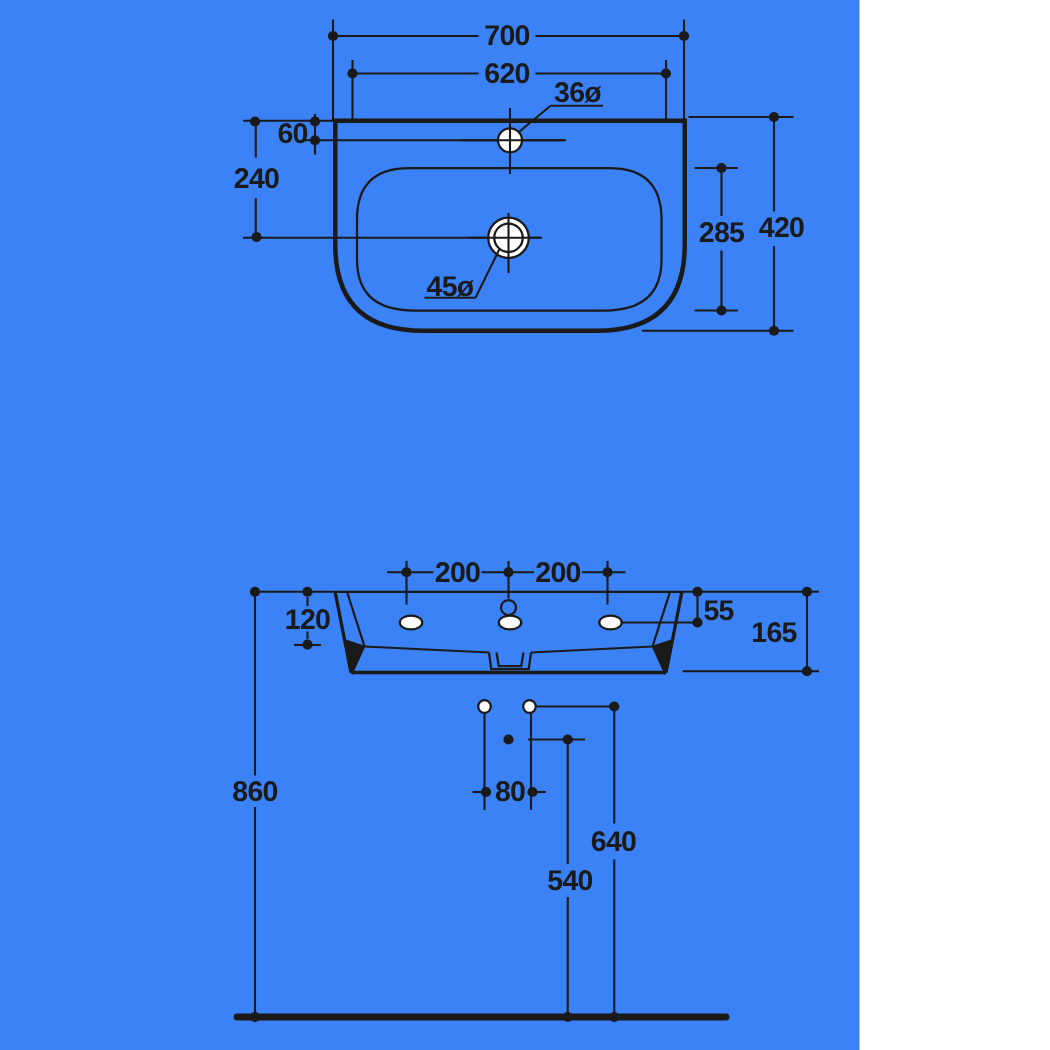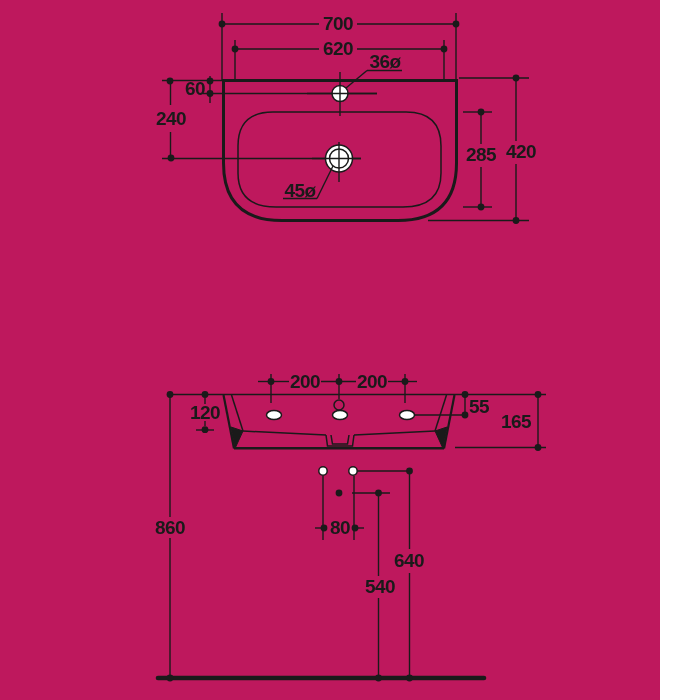--- a/index.html
+++ b/index.html
@@ -1,16 +1,16 @@
 <!DOCTYPE html>
 <html><head>
 <meta charset="utf-8">
 <style>
   html,body{margin:0;padding:0;background:#fff;}
-  #canvas{position:relative;width:660px;height:700px;background:#be185d;overflow:hidden;}
+  #canvas{position:relative;width:573px;height:700px;background:#3b82f6;overflow:hidden;}
   svg{position:absolute;left:0;top:0;}
   svg line, svg path, svg circle, svg ellipse, svg polygon{
     stroke:#1a1a1a; fill:none; stroke-width:1.4;
   }
   .thick{stroke-width:3;}
   .med{stroke-width:2.2;}
   .bmed{stroke-width:2.4;}
   .thin{stroke-width:1.5;}
   .floor{stroke-width:4.6;stroke-linecap:round;}
   .dot{fill:#1a1a1a;stroke:none;}

